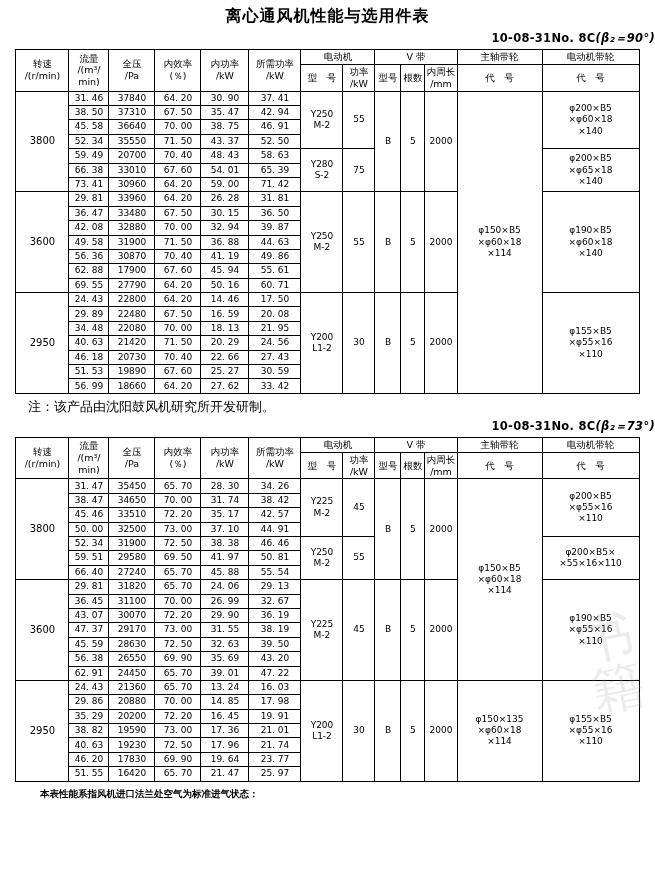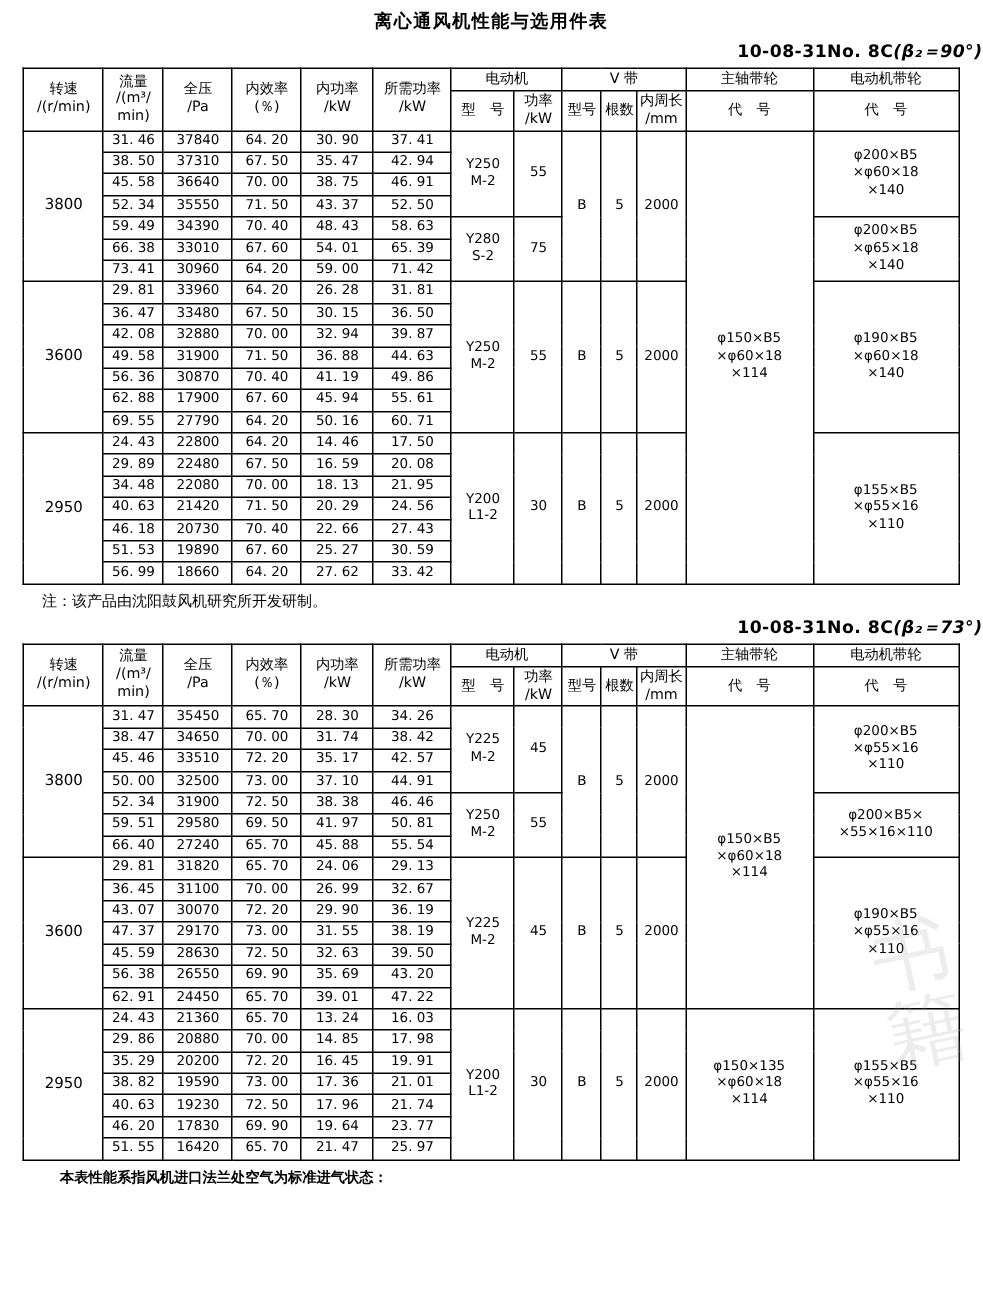--- a/index.html
+++ b/index.html
@@ -17,21 +17,21 @@
   }
   .page {
     position: relative;
     width: 655px;
     height: 873px;
     padding: 0;
     box-sizing: border-box;
   }
   .doc-title {
     text-align: center;
-    font-size: 12px;
+    font-size: 16px;
     font-weight: bold;
     letter-spacing: 1px;
     margin: 6px 0 4px 0;
   }
   .sub-title {
     font-size: 11.5px;
     font-weight: bold;
     margin: 3px 0 3px 112px;
     letter-spacing: 0.3px;
     text-align: right;
@@ -66,21 +66,21 @@
   .datarow td {
     height: 13.4px;
   }
   .grp {
     font-size: 10px;
   }
   .thick-top td {
     border-top: 1.6px solid #000;
   }
   .note {
-    font-size: 10px;
+    font-size: 13px;
     margin: 4px 0 2px 28px;
   }
   .footer-note {
     font-size: 9.5px;
     margin: 5px 0 0 40px;
     line-height: 1.5;
   }
   .footer-note .ind {
     display: block;
     margin-left: 24px;
@@ -219,21 +219,21 @@
         </tr>
         <tr class="datarow">
           <td class="num">52. 34</td>
           <td class="num">35550</td>
           <td class="num">71. 50</td>
           <td class="num">43. 37</td>
           <td class="num">52. 50</td>
         </tr>
         <tr class="datarow">
           <td class="num">59. 49</td>
-          <td class="num">34390</td>
+          <td class="num">20700</td>
           <td class="num">70. 40</td>
           <td class="num">48. 43</td>
           <td class="num">58. 63</td>
           <td rowspan="3">
             <div>Y280</div>
             <div>S-2</div>
           </td>
           <td rowspan="3">75</td>
           <td rowspan="3">
             <div>φ200×B5</div>

